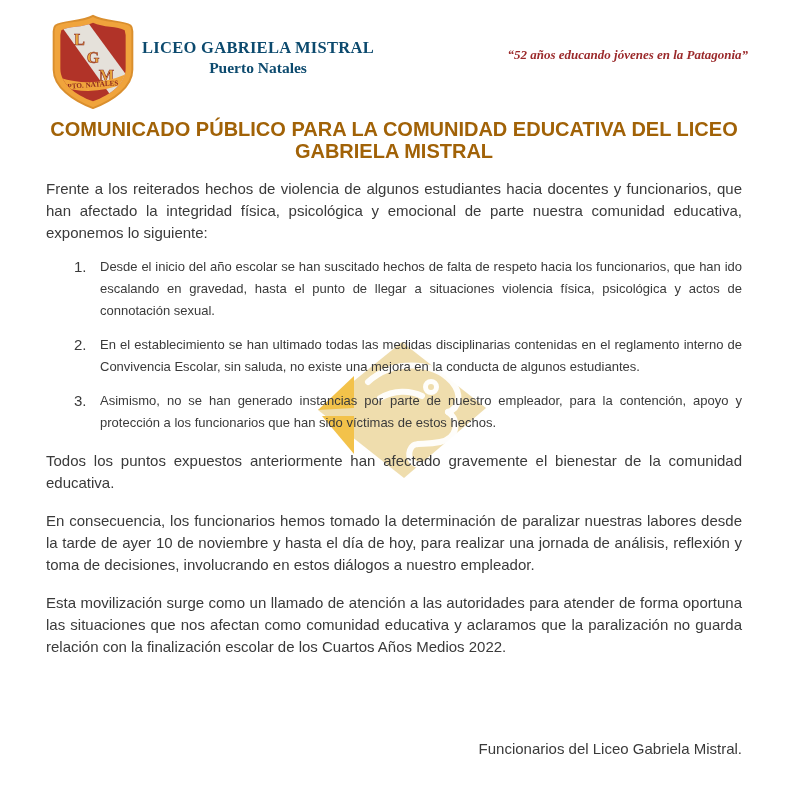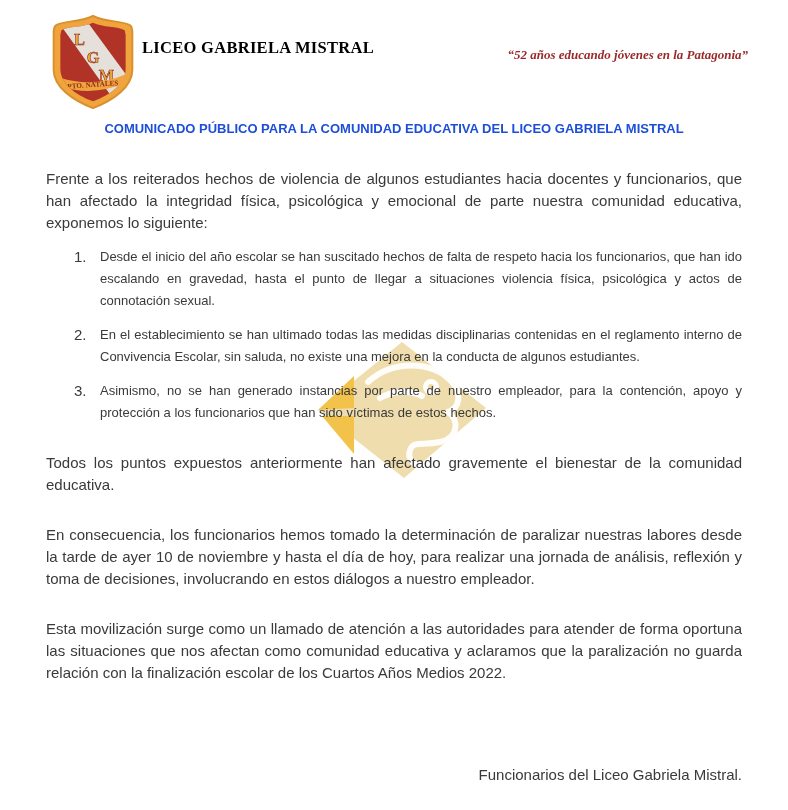--- a/index.html
+++ b/index.html
@@ -50,27 +50,27 @@
     font-family: "Liberation Serif", serif;
     font-weight: bold;
     font-style: italic;
     font-size: 13px;
   }
   
   .content { position: relative; z-index: 1; padding: 0 46px; }
   .doc-title {
     margin-top: 8px;
     text-align: center;
-    font-size: 13px;
+    font-size: 20px;
     font-weight: bold;
-    color: #1d4ed8;
+    color: #a16207;
     line-height: 22px;
   }
   .para {
-    margin-top: 28px;
+    margin-top: 16px;
     font-size: 15px;
     line-height: 22px;
     text-align: justify;
   }
   .numbered-list { margin-top: 0; padding-left: 28px; }
   .list-item { display: flex; margin-top: 12px; }
   .item-number { flex: none; width: 26px; font-size: 15px; line-height: 22px; }
   .item-text { flex: 1; font-size: 13px; line-height: 22px; text-align: justify; }
   .signature {
     margin-top: 80px;
@@ -118,22 +118,23 @@
           <text x="36" y="32" font-family="Liberation Serif, serif" font-weight="bold" font-size="17" fill="#e8a93f" stroke="#8f2b20" stroke-width="0.6" text-anchor="middle">L</text>
           <text x="50" y="51" font-family="Liberation Serif, serif" font-weight="bold" font-size="17" fill="#e8a93f" stroke="#8f2b20" stroke-width="0.6" text-anchor="middle">G</text>
           <text x="64" y="70" font-family="Liberation Serif, serif" font-weight="bold" font-size="17" fill="#e8a93f" stroke="#8f2b20" stroke-width="0.6" text-anchor="middle">M</text>
 
           <path d="M14,66 Q50,78 86,62 L86,71 Q50,87 14,75 Z" fill="#f0a43c"></path>
           <text x="50" y="76" font-family="Liberation Serif, serif" font-weight="bold" font-size="7.5" fill="#8f2b20" text-anchor="middle" transform="rotate(-4 50 76)">PTO. NATALES</text>
         </g>
       </svg>
     </div>
 
-    <div class="school-block" style="color:#000000;">
+    <div class="school-block" style="color:#0c4a6e;">
       <div class="school-name">LICEO GABRIELA MISTRAL</div>
+      <div class="school-city">Puerto Natales</div>
     </div>
 
     <div class="slogan" style="color:#9b2a2b;">“52 años educando jóvenes en la Patagonia”</div>
   </header>
 
   <main class="content">
 
     <h1 class="doc-title">COMUNICADO PÚBLICO PARA LA COMUNIDAD EDUCATIVA DEL LICEO GABRIELA MISTRAL</h1>
 
     <p class="para">Frente a los reiterados hechos de violencia de algunos estudiantes hacia docentes y funcionarios, que han afectado la integridad física, psicológica y emocional de parte nuestra comunidad educativa, exponemos lo siguiente:</p>

